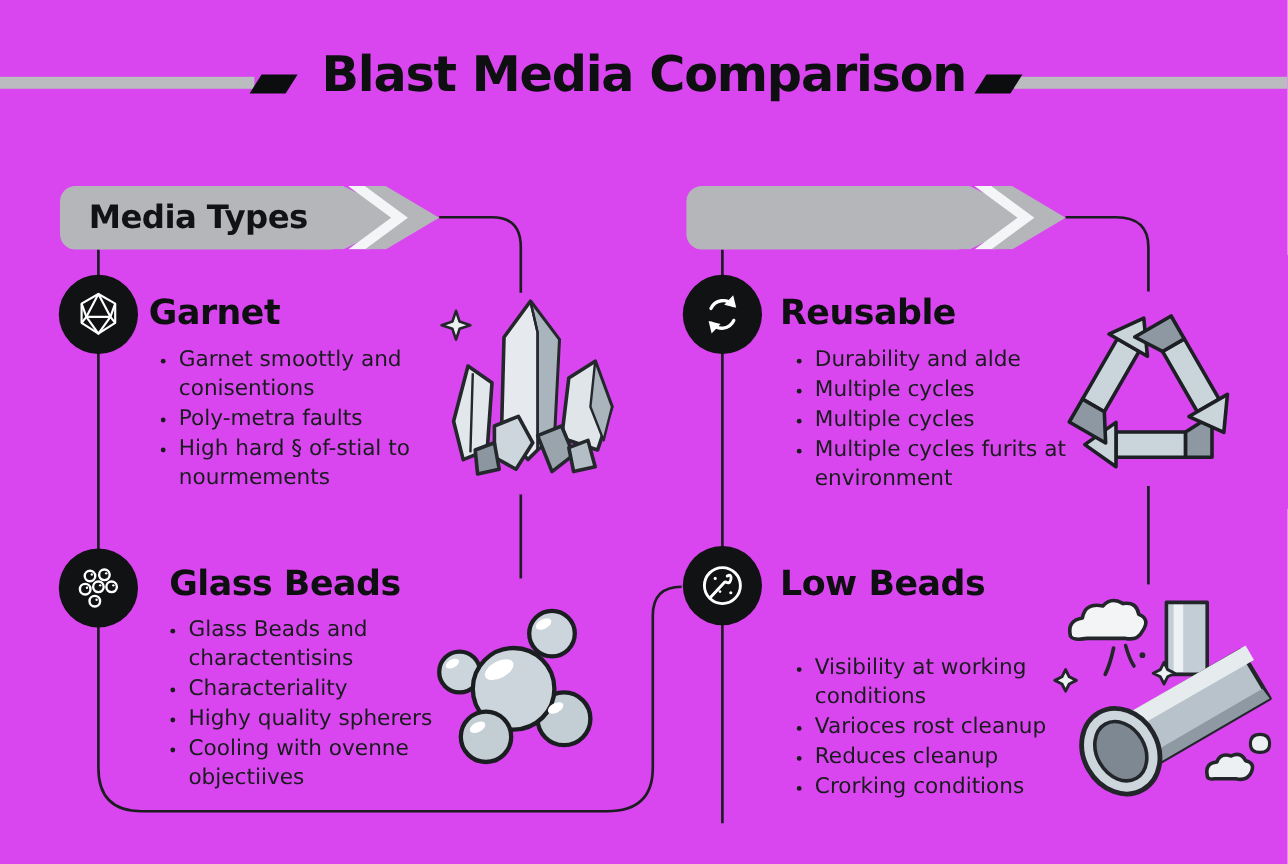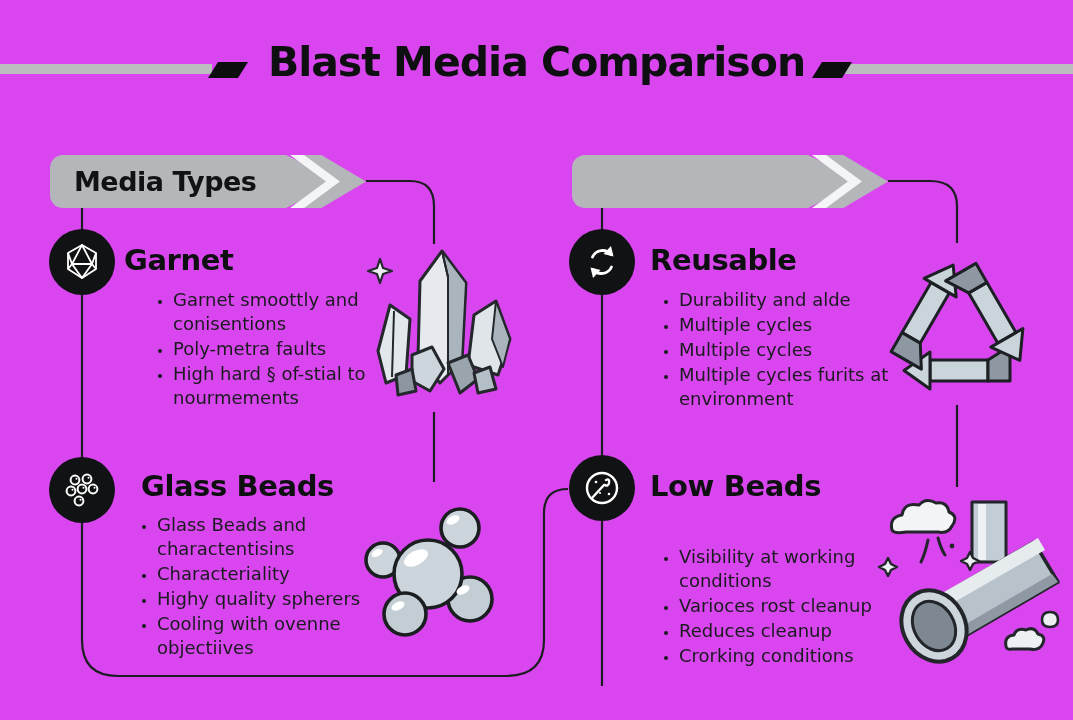--- a/index.html
+++ b/index.html
@@ -49,21 +49,21 @@
   .circle.lowdust{left:569px;top:455px;}
   
   .sec-title{position:absolute;margin:0;font-size:29px;font-weight:700;letter-spacing:-0.4px;color:#0e0f10;z-index:3;}
   .t-garnet{left:124px;top:243px;}
   .t-beads{left:141px;top:469px;}
   .t-reusable{left:650px;top:243px;}
   .t-lowdust{left:650px;top:469px;}
   .bullets{position:absolute;margin:0;padding-left:17px;list-style:disc;z-index:3;}
   .bullets li{font-size:18px;line-height:24px;color:#191b1e;margin:0 0 1px 0;}
   .bullets li::marker{color:#191b1e;font-size:14px;}
-  .l-garnet{left:156px;top:288px;width:230px;}
+  .l-garnet{left:132px;top:288px;width:230px;}
   .l-beads{left:140px;top:513px;width:230px;}
   .l-reusable{left:662px;top:288px;width:225px;}
   .l-lowdust{left:662px;top:513px;width:225px;margin-top:32px;}
   
   .illu{position:absolute;z-index:2;}
   .illu.crystal{left:356px;top:243px;}
   .illu.bubbles{left:356px;top:498px;}
   .illu.recycle{left:884px;top:254px;}
   .illu.pipe{left:872px;top:488px;}
 </style>

